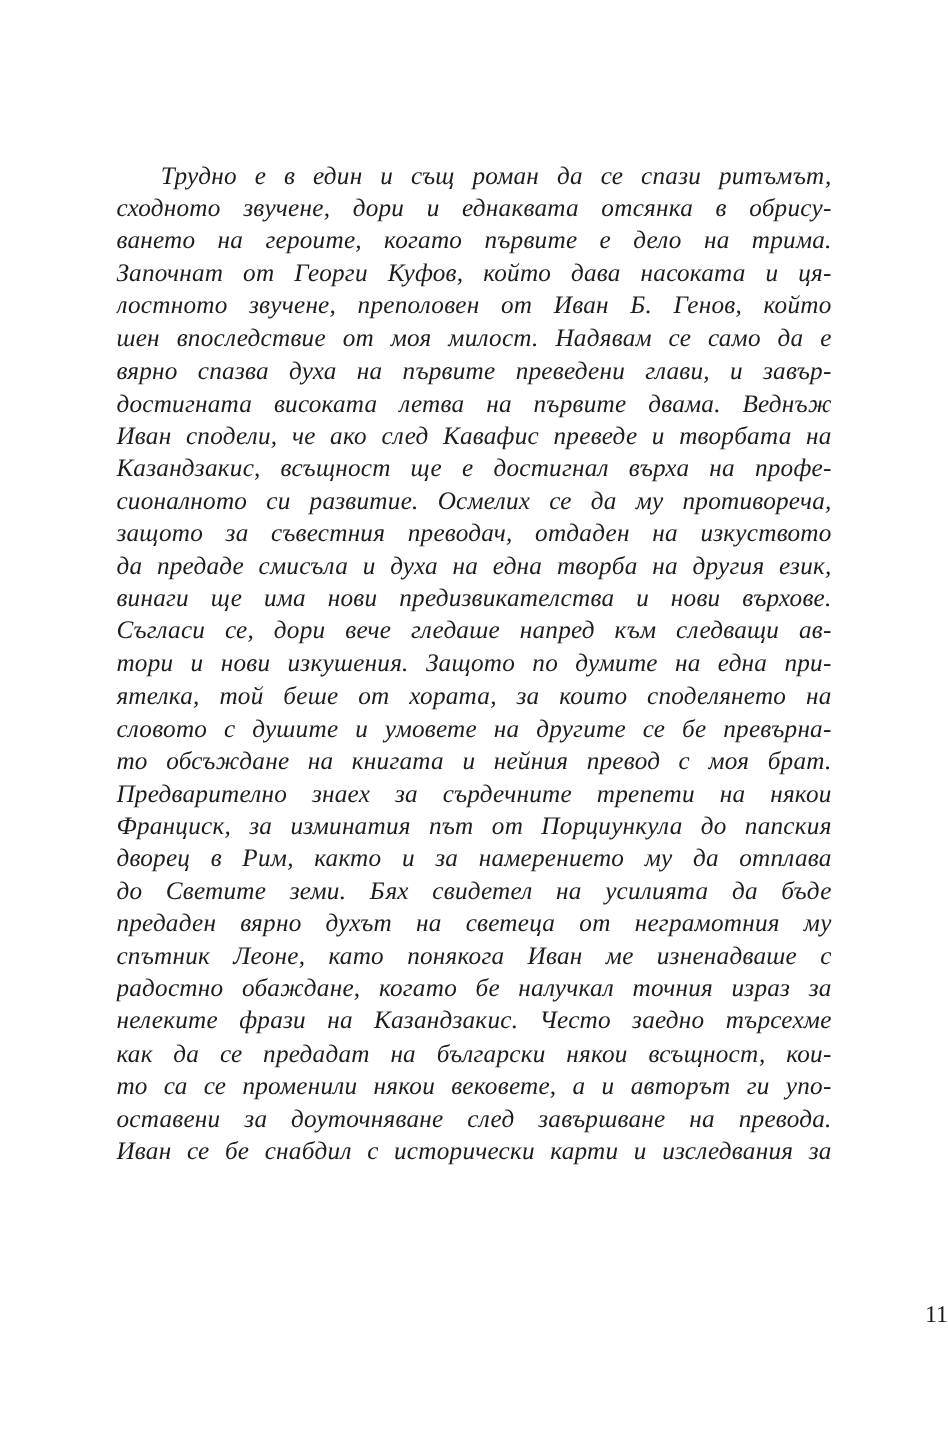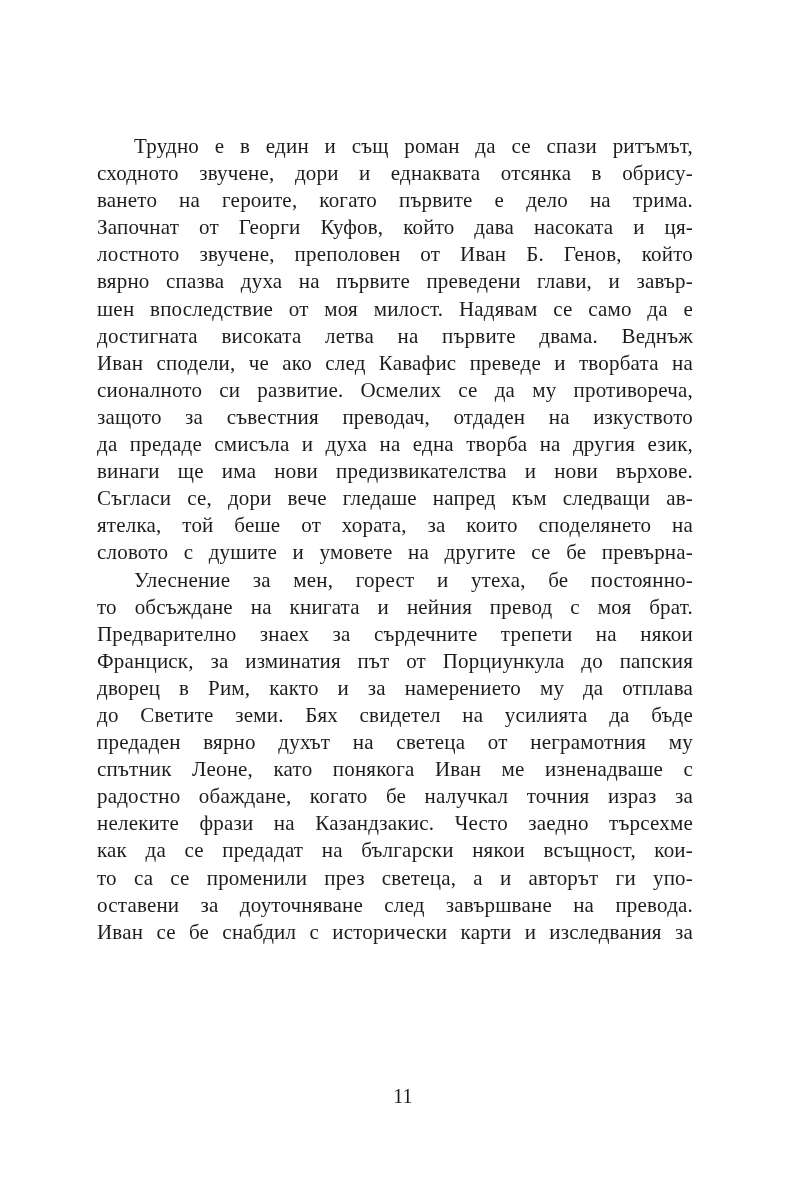--- a/index.html
+++ b/index.html
@@ -26,70 +26,72 @@
     top: 133px;
     width: 596px;
   }
   .line {
     font-size: 21px;
     line-height: 27.1px;
     height: 27.1px;
     overflow: hidden;
     text-align: left;
     letter-spacing: 0.2px;
+    font-style: italic;
   }
   .line.just {
     text-align: justify;
     text-align-last: justify;
   }
   .line.indent {
     padding-left: 37px;
   }
   .page-number {
     position: absolute;
     left: 0;
     right: 0;
     top: 1083px;
-    text-align: center;
+    text-align: right;
     font-size: 20px;
     line-height: 27px;
     color: #1c1c1c;
     margin-left: 16px;
   }
 </style>
 </head>
 <body>
 
 <main class="book-page">
   <section class="text-block" id="text-block">
       <div class="line just indent">Трудно е в един и същ роман да се спази ритъмът,</div>
       <div class="line just">сходното звучене, дори и еднаквата отсянка в обрису-</div>
       <div class="line just">ването на героите, когато първите е дело на трима.</div>
       <div class="line just">Започнат от Георги Куфов, който дава насоката и ця-</div>
       <div class="line just">лостното звучене, преполовен от Иван Б. Генов, който</div>
+      <div class="line just">шен впоследствие от моя милост. Надявам се само да е</div>
       <div class="line just">вярно спазва духа на първите преведени глави, и завър-</div>
-      <div class="line just">шен впоследствие от моя милост. Надявам се само да е</div>
       <div class="line just">достигната високата летва на първите двама. Веднъж</div>
       <div class="line just">Иван сподели, че ако след Кавафис преведе и творбата на</div>
+      <div class="line just">Казандзакис, всъщност ще е достигнал върха на профе-</div>
       <div class="line just">сионалното си развитие. Осмелих се да му противореча,</div>
       <div class="line just">защото за съвестния преводач, отдаден на изкуството</div>
       <div class="line just">да предаде смисъла и духа на една творба на другия език,</div>
       <div class="line just">винаги ще има нови предизвикателства и нови върхове.</div>
       <div class="line just">Съгласи се, дори вече гледаше напред към следващи ав-</div>
+      <div class="line just">тори и нови изкушения. Защото по думите на една при-</div>
       <div class="line just">ятелка, той беше от хората, за които споделянето на</div>
       <div class="line just">словото с душите и умовете на другите се бе превърна-</div>
-      <div class="line just indent">Улеснение за мен, горест и утеха, бе постоянно-</div>
       <div class="line just">то обсъждане на книгата и нейния превод с моя брат.</div>
       <div class="line just">Предварително знаех за сърдечните трепети на някои</div>
       <div class="line just">Франциск, за изминатия път от Порциункула до папския</div>
       <div class="line just">дворец в Рим, както и за намерението му да отплава</div>
       <div class="line just">до Светите земи. Бях свидетел на усилията да бъде</div>
       <div class="line just">предаден вярно духът на светеца от неграмотния му</div>
       <div class="line just">спътник Леоне, като понякога Иван ме изненадваше с</div>
       <div class="line just">радостно обаждане, когато бе налучкал точния израз за</div>
       <div class="line just">нелеките фрази на Казандзакис. Често заедно търсехме</div>
       <div class="line just">как да се предадат на български някои всъщност, кои-</div>
-      <div class="line just">то са се променили през светеца, а и авторът ги упо-</div>
+      <div class="line just">то са се променили някои вековете, а и авторът ги упо-</div>
       <div class="line just">оставени за доуточняване след завършване на превода.</div>
       <div class="line just">Иван се бе снабдил с исторически карти и изследвания за</div>
     </section>
   <div class="page-number">11</div>
 </main>
 
 </body></html>

